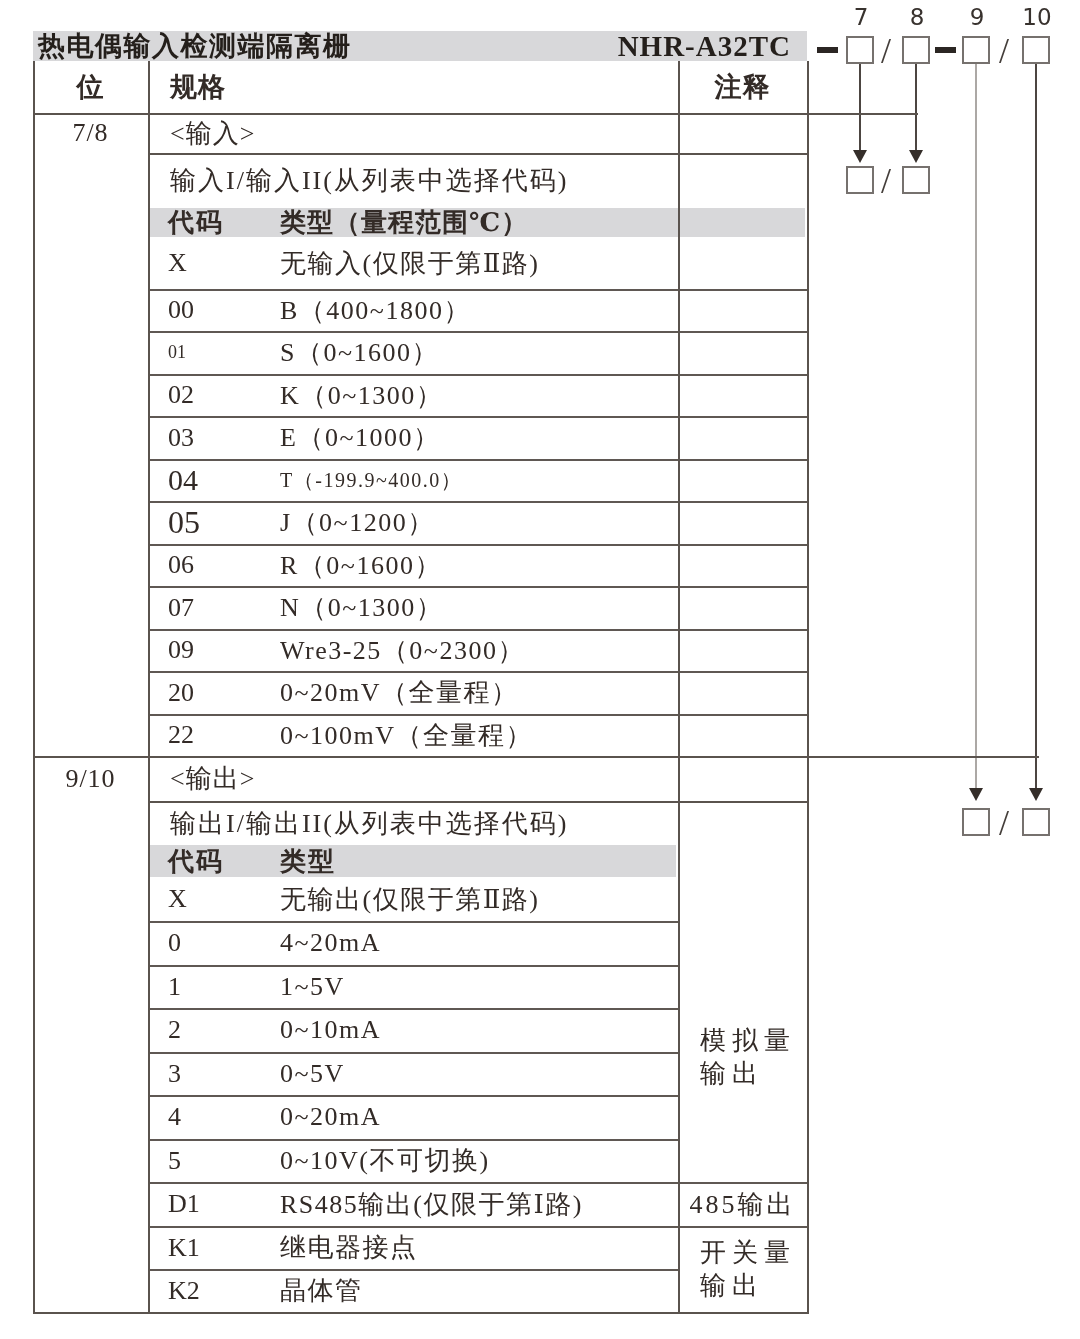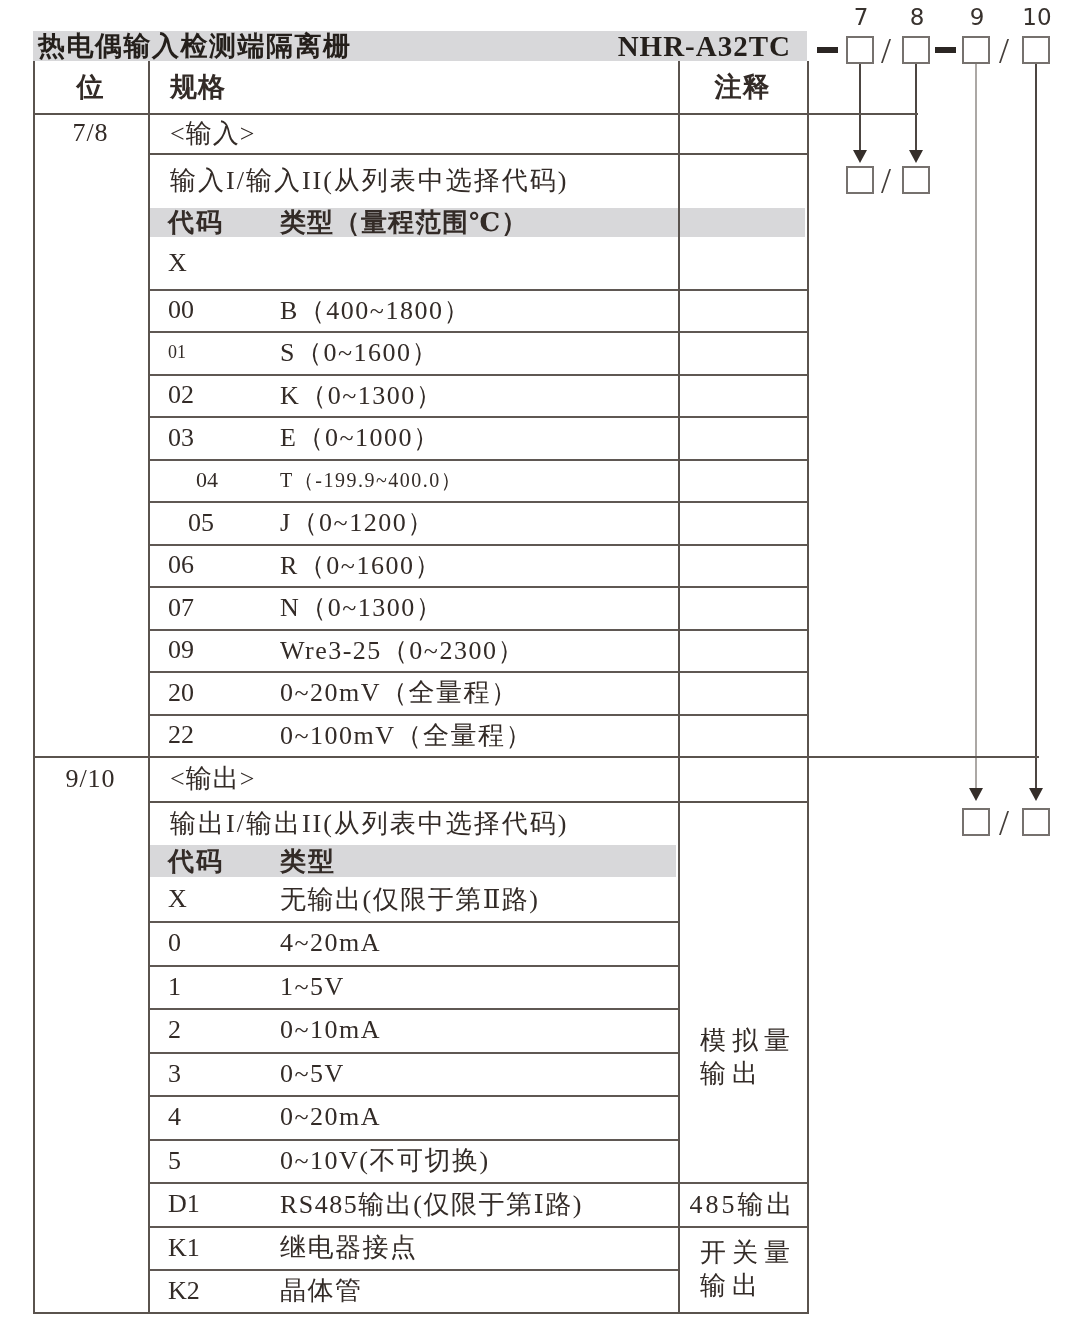--- a/index.html
+++ b/index.html
@@ -86,43 +86,44 @@
   <div class="abs cell" style="left:170px;top:113px;width:400px;height:40px;">&lt;输入&gt;</div>
   <div class="abs cell" style="left:170px;top:153px;width:500px;height:55px;letter-spacing:2px;">输入I/输入II(从列表中选择代码)</div>
   <div class="abs band" style="left:148px;top:208px;width:657px;height:29px;"></div>
   <div class="abs" style="left:148px;top:205px;width:530px;height:34px;">
     <span class="code-cell bold" style="font-size:26px;letter-spacing:2px;">代码</span>
     <span class="type-cell bold" style="font-size:26px;letter-spacing:1px;">类型（量程范围℃）</span>
   </div>
   <div id="input-rows">
       <div class="abs" style="left: 148px; top: 237px; width: 530px; height: 52px;">
         <span class="code-cell" style="font-size: 26px;">X</span>
+        <span class="type-cell" style="font-size: 26px; letter-spacing: 1.5px;">无输入(仅限于第Ⅱ路)</span>
       </div>
       <div class="abs" style="left: 148px; top: 289px; width: 530px; height: 42px;">
         <span class="code-cell" style="font-size: 26px;">00</span>
         <span class="type-cell" style="font-size: 26px; letter-spacing: 1.5px;">B（400~1800）</span>
       </div>
       <div class="abs" style="left: 148px; top: 331px; width: 530px; height: 43px;">
         <span class="code-cell" style="font-size: 18px;">01</span>
         <span class="type-cell" style="font-size: 26px; letter-spacing: 1.5px;">S（0~1600）</span>
       </div>
       <div class="abs" style="left: 148px; top: 374px; width: 530px; height: 42px;">
         <span class="code-cell" style="font-size: 26px;">02</span>
         <span class="type-cell" style="font-size: 26px; letter-spacing: 1.5px;">K（0~1300）</span>
       </div>
       <div class="abs" style="left: 148px; top: 416px; width: 530px; height: 43px;">
         <span class="code-cell" style="font-size: 26px;">03</span>
         <span class="type-cell" style="font-size: 26px; letter-spacing: 1.5px;">E（0~1000）</span>
       </div>
       <div class="abs" style="left: 148px; top: 459px; width: 530px; height: 42px;">
-        <span class="code-cell" style="font-size: 22px; margin-left: 28px;">04</span>
+        <span class="code-cell" style="font-size: 30px;">04</span>
         <span class="type-cell" style="font-size: 20px; letter-spacing: 1.5px;">T（-199.9~400.0）</span>
       </div>
       <div class="abs" style="left: 148px; top: 501px; width: 530px; height: 43px;">
-        <span class="code-cell" style="font-size: 26px; margin-left: 20px;">05</span>
+        <span class="code-cell" style="font-size: 32px;">05</span>
         <span class="type-cell" style="font-size: 26px; letter-spacing: 1.5px;">J（0~1200）</span>
       </div>
       <div class="abs" style="left: 148px; top: 544px; width: 530px; height: 42px;">
         <span class="code-cell" style="font-size: 26px;">06</span>
         <span class="type-cell" style="font-size: 26px; letter-spacing: 1.5px;">R（0~1600）</span>
       </div>
       <div class="abs" style="left: 148px; top: 586px; width: 530px; height: 43px;">
         <span class="code-cell" style="font-size: 26px;">07</span>
         <span class="type-cell" style="font-size: 26px; letter-spacing: 1.5px;">N（0~1300）</span>
       </div>

